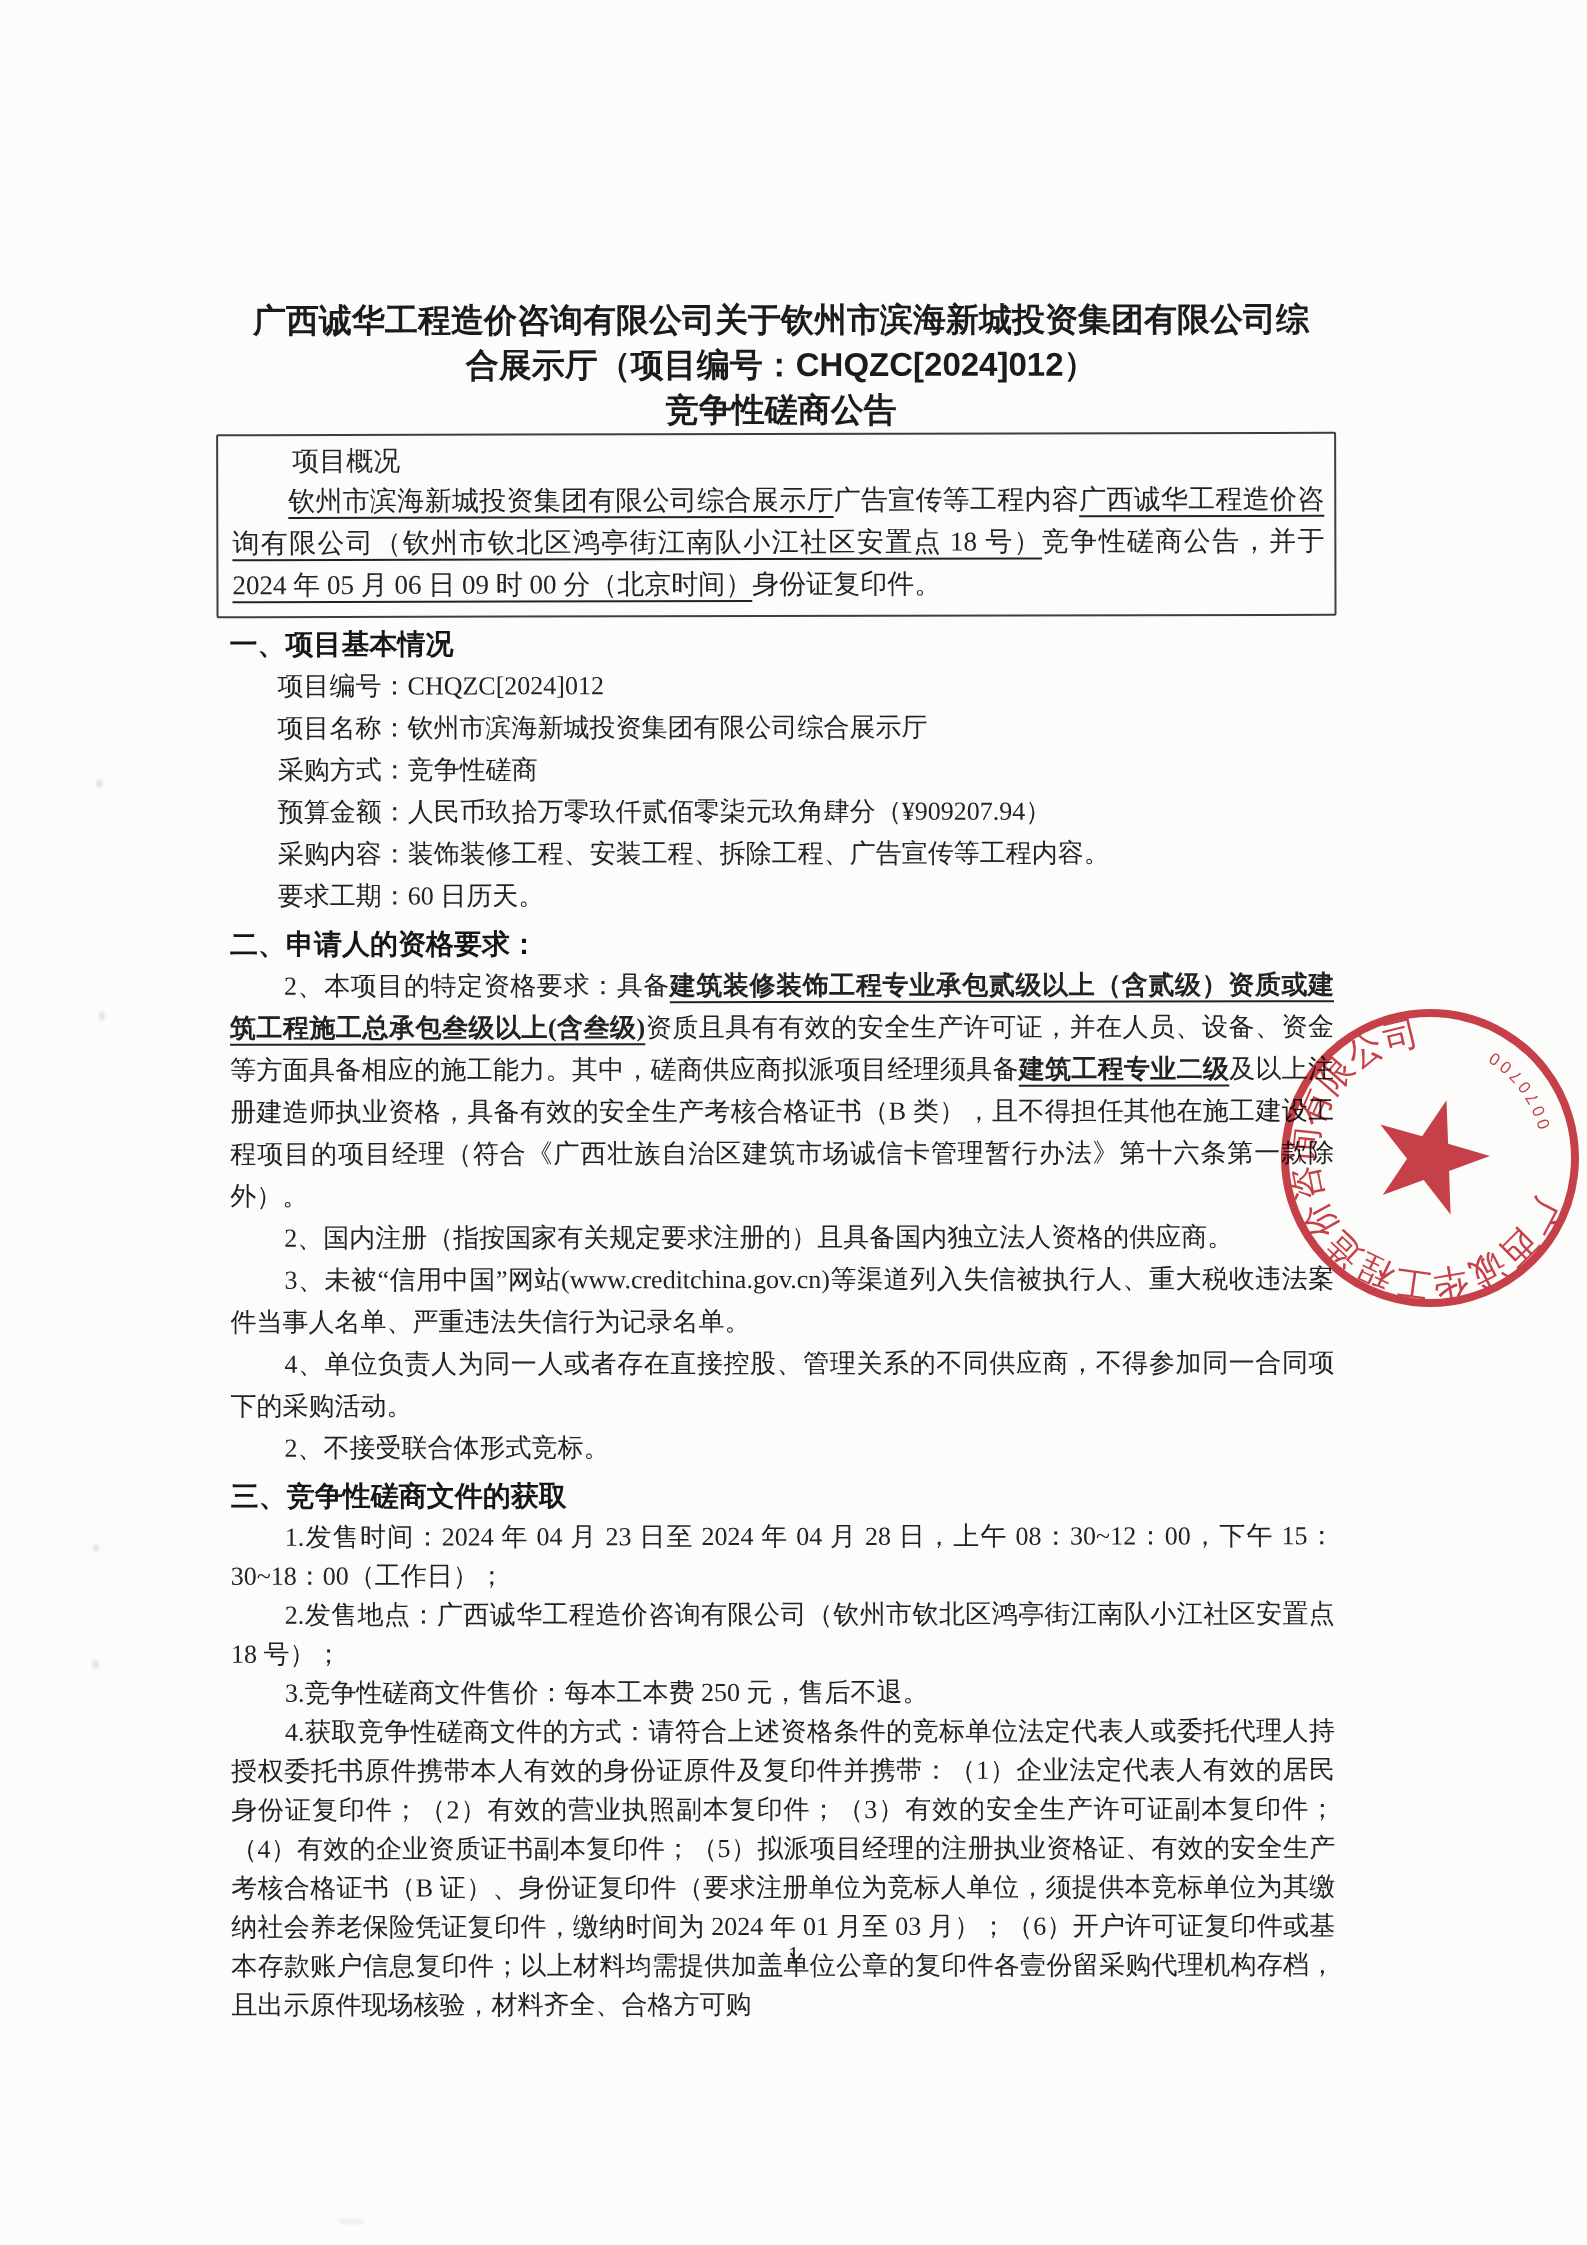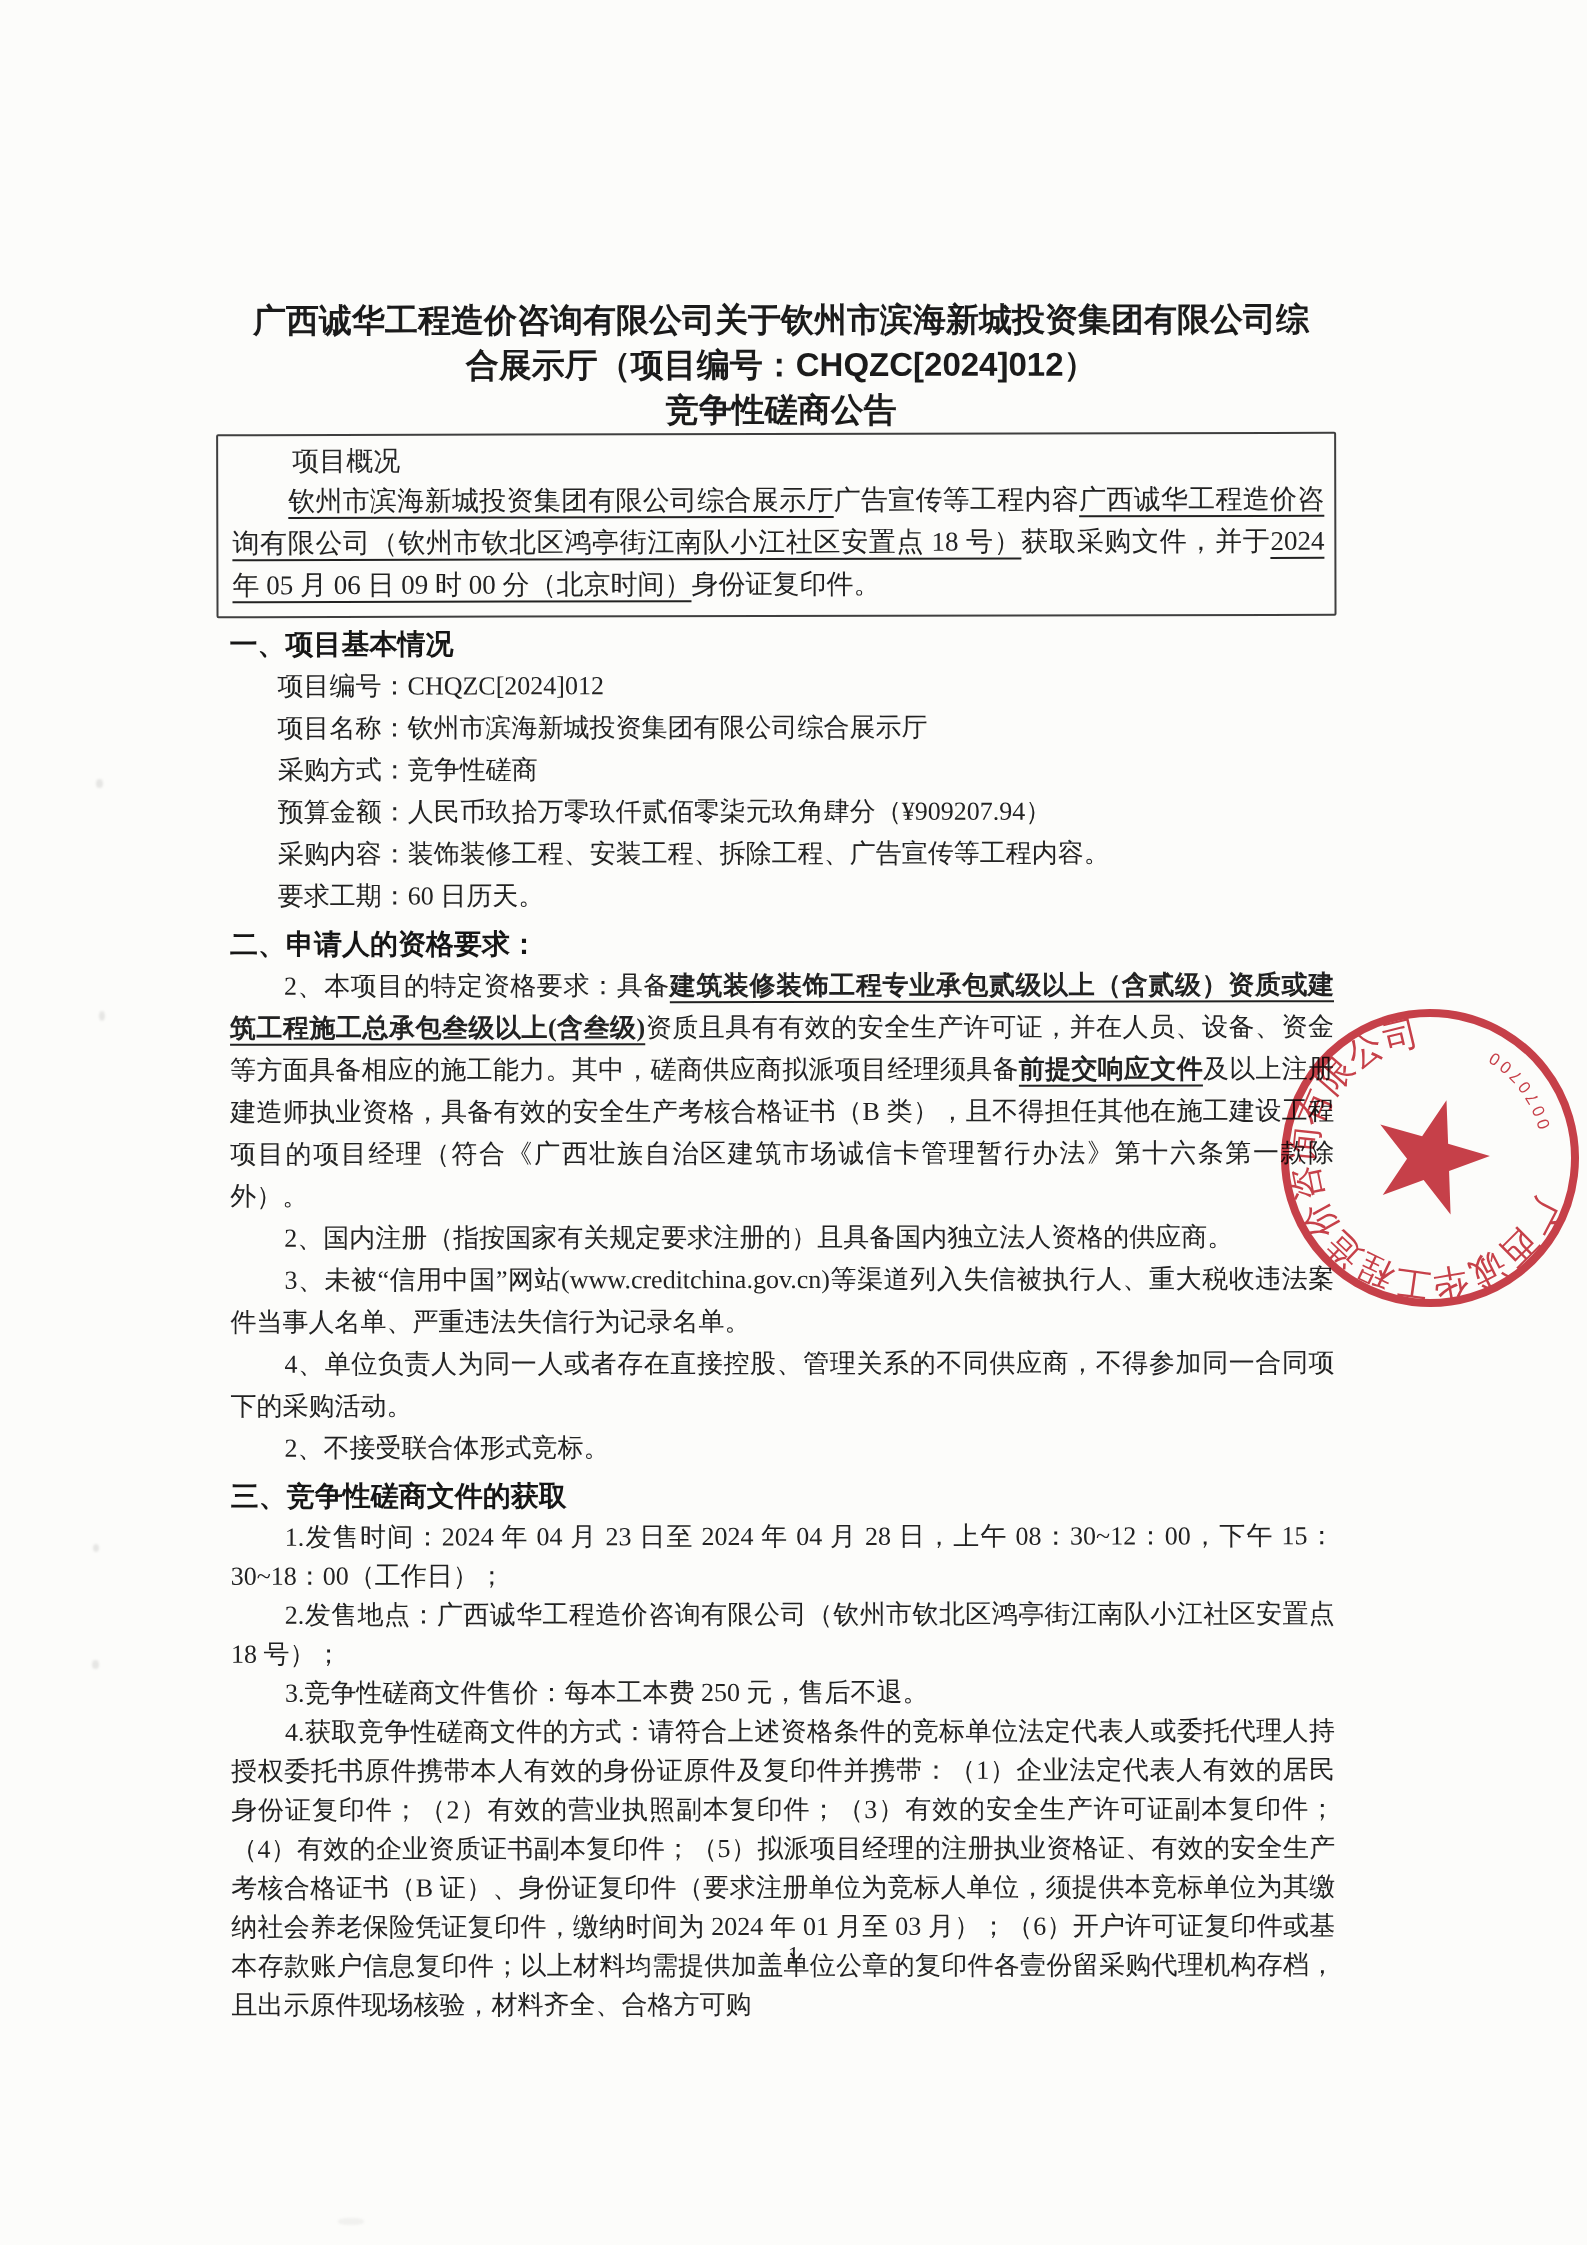--- a/index.html
+++ b/index.html
@@ -66,33 +66,33 @@
   <div class="content">
 
     <div class="doc-title">
       <div>广西诚华工程造价咨询有限公司关于钦州市滨海新城投资集团有限公司综</div>
       <div>合展示厅（项目编号：CHQZC[2024]012）</div>
       <div>竞争性磋商公告</div>
     </div>
 
     <div class="overview-box">
       <div class="overview-heading">项目概况</div>
-      <p class="overview-para"><span class="u">钦州市滨海新城投资集团有限公司综合展示厅</span><span>广告宣传等工程内容</span><span class="u">广西诚华工程造价咨询有限公司（钦州市钦北区鸿亭街江南队小江社区安置点 18 号）</span><span>获取采购文件，并于</span><span class="u">2024 年 05 月 06 日 09 时 00 分（北京时间）</span><span>身份证复印件。</span></p>
+      <p class="overview-para"><span class="u">钦州市滨海新城投资集团有限公司综合展示厅</span><span>广告宣传等工程内容</span><span class="u">广西诚华工程造价咨询有限公司（钦州市钦北区鸿亭街江南队小江社区安置点 18 号）</span><span>竞争性磋商公告，并于</span><span class="u">2024 年 05 月 06 日 09 时 00 分（北京时间）</span><span>身份证复印件。</span></p>
     </div>
 
     <div class="sec-heading">一、项目基本情况</div>
     <div class="sec1-item">项目编号：CHQZC[2024]012</div>
     <div class="sec1-item">项目名称：钦州市滨海新城投资集团有限公司综合展示厅</div>
     <div class="sec1-item">采购方式：竞争性磋商</div>
     <div class="sec1-item">预算金额：人民币玖拾万零玖仟贰佰零柒元玖角肆分（¥909207.94）</div>
     <div class="sec1-item">采购内容：装饰装修工程、安装工程、拆除工程、广告宣传等工程内容。</div>
     <div class="sec1-item">要求工期：60 日历天。</div>
 
     <div class="sec-heading">二、申请人的资格要求：</div>
-    <p class="body-para"><span>2、本项目的特定资格要求：具备</span><span class="bu">建筑装修装饰工程专业承包贰级以上（含贰级）资质或建筑工程施工总承包叁级以上(含叁级)</span><span>资质且具有有效的安全生产许可证，并在人员、设备、资金等方面具备相应的施工能力。其中，磋商供应商拟派项目经理须具备</span><span class="bu">前提交响应文件</span><span>及以上注册建造师执业资格，具备有效的安全生产考核合格证书（B 类），且不得担任其他在施工建设工程项目的项目经理（符合《广西壮族自治区建筑市场诚信卡管理暂行办法》第十六条第一款除外）。</span></p>
+    <p class="body-para"><span>2、本项目的特定资格要求：具备</span><span class="bu">建筑装修装饰工程专业承包贰级以上（含贰级）资质或建筑工程施工总承包叁级以上(含叁级)</span><span>资质且具有有效的安全生产许可证，并在人员、设备、资金等方面具备相应的施工能力。其中，磋商供应商拟派项目经理须具备</span><span class="bu">建筑工程专业二级</span><span>及以上注册建造师执业资格，具备有效的安全生产考核合格证书（B 类），且不得担任其他在施工建设工程项目的项目经理（符合《广西壮族自治区建筑市场诚信卡管理暂行办法》第十六条第一款除外）。</span></p>
     <p class="body-para"><span>2、国内注册（指按国家有关规定要求注册的）且具备国内独立法人资格的供应商。</span></p>
     <p class="body-para"><span>3、未被“信用中国”网站(www.creditchina.gov.cn)等渠道列入失信被执行人、重大税收违法案件当事人名单、严重违法失信行为记录名单。</span></p>
     <p class="body-para"><span>4、单位负责人为同一人或者存在直接控股、管理关系的不同供应商，不得参加同一合同项下的采购活动。</span></p>
     <p class="body-para"><span>2、不接受联合体形式竞标。</span></p>
 
     <div class="sec-heading">三、竞争性磋商文件的获取</div>
     <p class="sec3-item">1.发售时间：2024 年 04 月 23 日至 2024 年 04 月 28 日，上午 08：30~12：00，下午 15：30~18：00（工作日）；</p>
     <p class="sec3-item">2.发售地点：广西诚华工程造价咨询有限公司（钦州市钦北区鸿亭街江南队小江社区安置点 18 号）；</p>
     <p class="sec3-item">3.竞争性磋商文件售价：每本工本费 250 元，售后不退。</p>
     <p class="sec3-item">4.获取竞争性磋商文件的方式：请符合上述资格条件的竞标单位法定代表人或委托代理人持授权委托书原件携带本人有效的身份证原件及复印件并携带：（1）企业法定代表人有效的居民身份证复印件；（2）有效的营业执照副本复印件；（3）有效的安全生产许可证副本复印件；（4）有效的企业资质证书副本复印件；（5）拟派项目经理的注册执业资格证、有效的安全生产考核合格证书（B 证）、身份证复印件（要求注册单位为竞标人单位，须提供本竞标单位为其缴纳社会养老保险凭证复印件，缴纳时间为 2024 年 01 月至 03 月）；（6）开户许可证复印件或基本存款账户信息复印件；以上材料均需提供加盖单位公章的复印件各壹份留采购代理机构存档，且出示原件现场核验，材料齐全、合格方可购</p>

